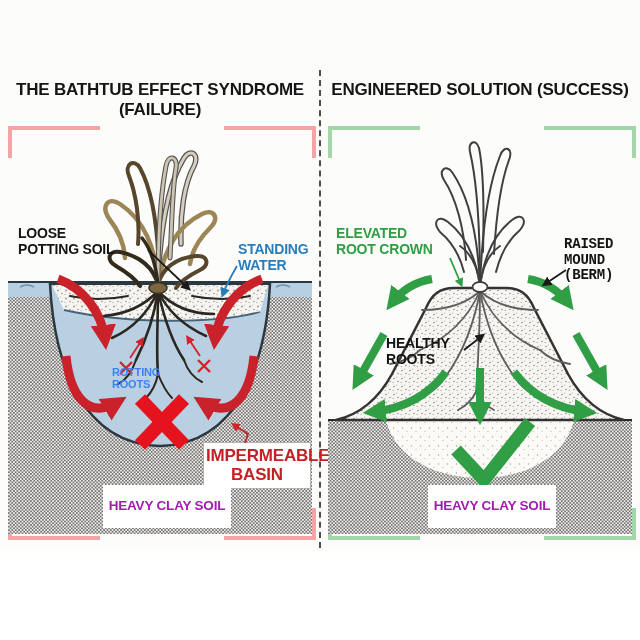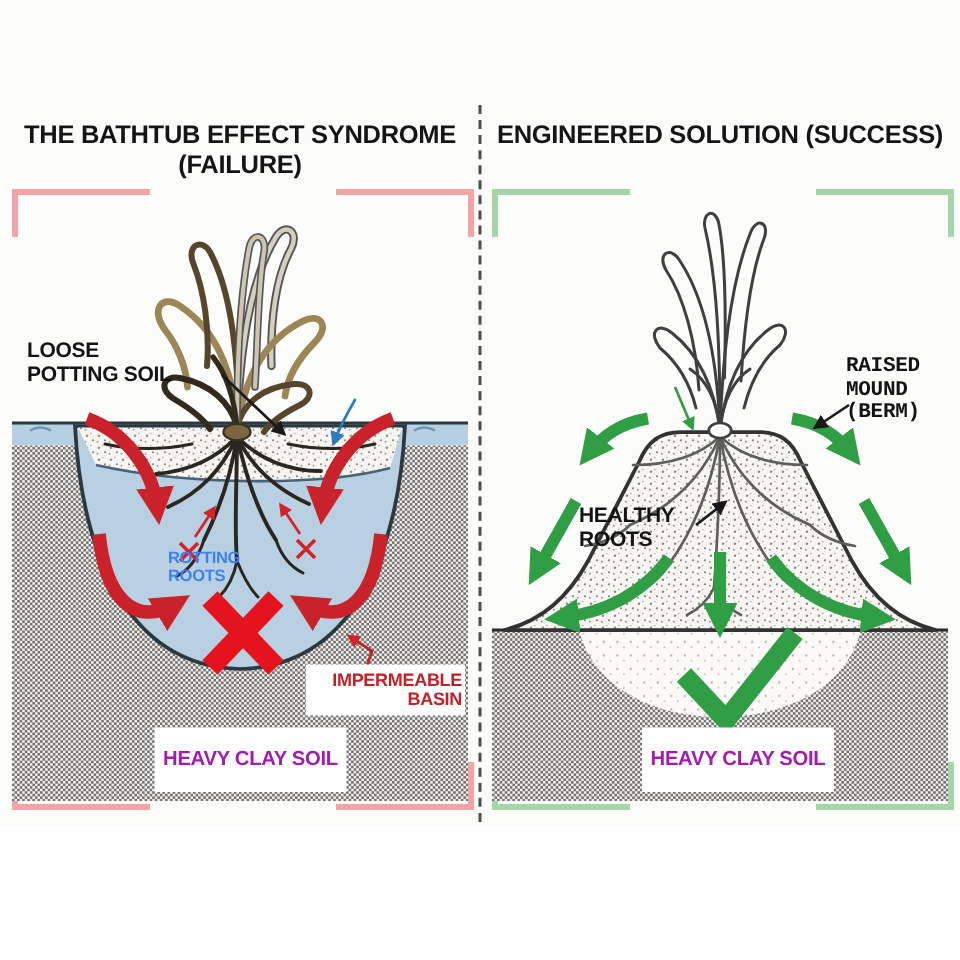--- a/index.html
+++ b/index.html
@@ -30,21 +30,21 @@
   }
   .lab .ln{display:block;}
   .lab.blue{color:#2b7cb9;}
   .lab.green{color:#2f9e44;}
   .lab.navy{color:#3b82f6;font-size:11px;}
   .lab.left-align{text-align:left;}
   .boxlab{
     position:absolute;background:#ffffff;text-align:center;font-weight:700;
     letter-spacing:-0.2px;line-height:1.1;
   }
-  .boxlab.red-text{color:#c42127;font-size:12px;padding:4px 2px;text-align:right;}
+  .boxlab.red-text{color:#c42127;font-size:17px;padding:4px 2px;}
   .boxlab.clay-text{color:#a21caf;font-size:13.5px;padding:14px 2px;}
 </style>
 </head>
 <body>
 
 <div class="canvas">
 
   <div class="divider"></div>
 
   <div class="panel-title" style="left:10px;">
@@ -149,20 +149,24 @@
 
     <path d="M140,122 L180,160" stroke="#1a1a1a" stroke-width="1.8" fill="none" marker-end="url(#mBlk)"></path>
     <path d="M229,138 C222,150 218,158 215,166" stroke="#2b7cb9" stroke-width="1.8" fill="none" marker-end="url(#mBlu)"></path>
     <path d="M232,330 L240,306 L226,297" stroke="#c42127" stroke-width="1.8" fill="none" marker-end="url(#mRedSm)"></path>
   </svg>
 
   <div class="lab" style="left:18px;top:226px;width:130px;">
     <span class="ln">LOOSE</span>
     <span class="ln">POTTING SOIL</span>
   </div>
+  <div class="lab blue" style="left:238px;top:242px;width:80px;">
+    <span class="ln">STANDING</span>
+    <span class="ln">WATER</span>
+  </div>
   <div class="lab navy" style="left:112px;top:366px;width:100px;">
     <span class="ln">ROTTING</span>
     <span class="ln">ROOTS</span>
   </div>
   <div class="boxlab red-text" style="left:204px;top:443px;width:102px;">
     <span class="ln">IMPERMEABLE</span>
     <span class="ln">BASIN</span>
   </div>
   <div class="boxlab clay-text" style="left:103px;top:485px;width:124px;">HEAVY CLAY SOIL</div>
 
@@ -250,20 +254,24 @@
       <path d="M186,244 C204,268 230,281 260,284" marker-end="url(#mGrnBig)"></path>
     </g>
 
     <path d="M128,322 L156,352 L202,294" stroke="#2f9e44" stroke-width="13" fill="none" stroke-linecap="butt" stroke-linejoin="miter"></path>
 
     <path d="M122,130 L133,156" stroke="#2f9e44" stroke-width="1.8" fill="none" marker-end="url(#mGrnSm)"></path>
     <path d="M238,142 C229,148 223,152 217,156" stroke="#1a1a1a" stroke-width="1.8" fill="none" marker-end="url(#mBlk2)"></path>
     <path d="M136,222 L154,208" stroke="#1a1a1a" stroke-width="1.8" fill="none" marker-end="url(#mBlk2)"></path>
   </svg>
 
+  <div class="lab green" style="left:336px;top:226px;width:116px;">
+    <span class="ln">ELEVATED</span>
+    <span class="ln">ROOT CROWN</span>
+  </div>
   <div class="lab left-align" style="left:564px;top:237px;width:74px;font-family:Liberation Mono, monospace;">
     <span class="ln">RAISED</span>
     <span class="ln">MOUND</span>
     <span class="ln">(BERM)</span>
   </div>
   <div class="lab" style="left:386px;top:336px;width:84px;">
     <span class="ln">HEALTHY</span>
     <span class="ln">ROOTS</span>
   </div>
   <div class="boxlab clay-text" style="left:428px;top:485px;width:124px;">HEAVY CLAY SOIL</div>

